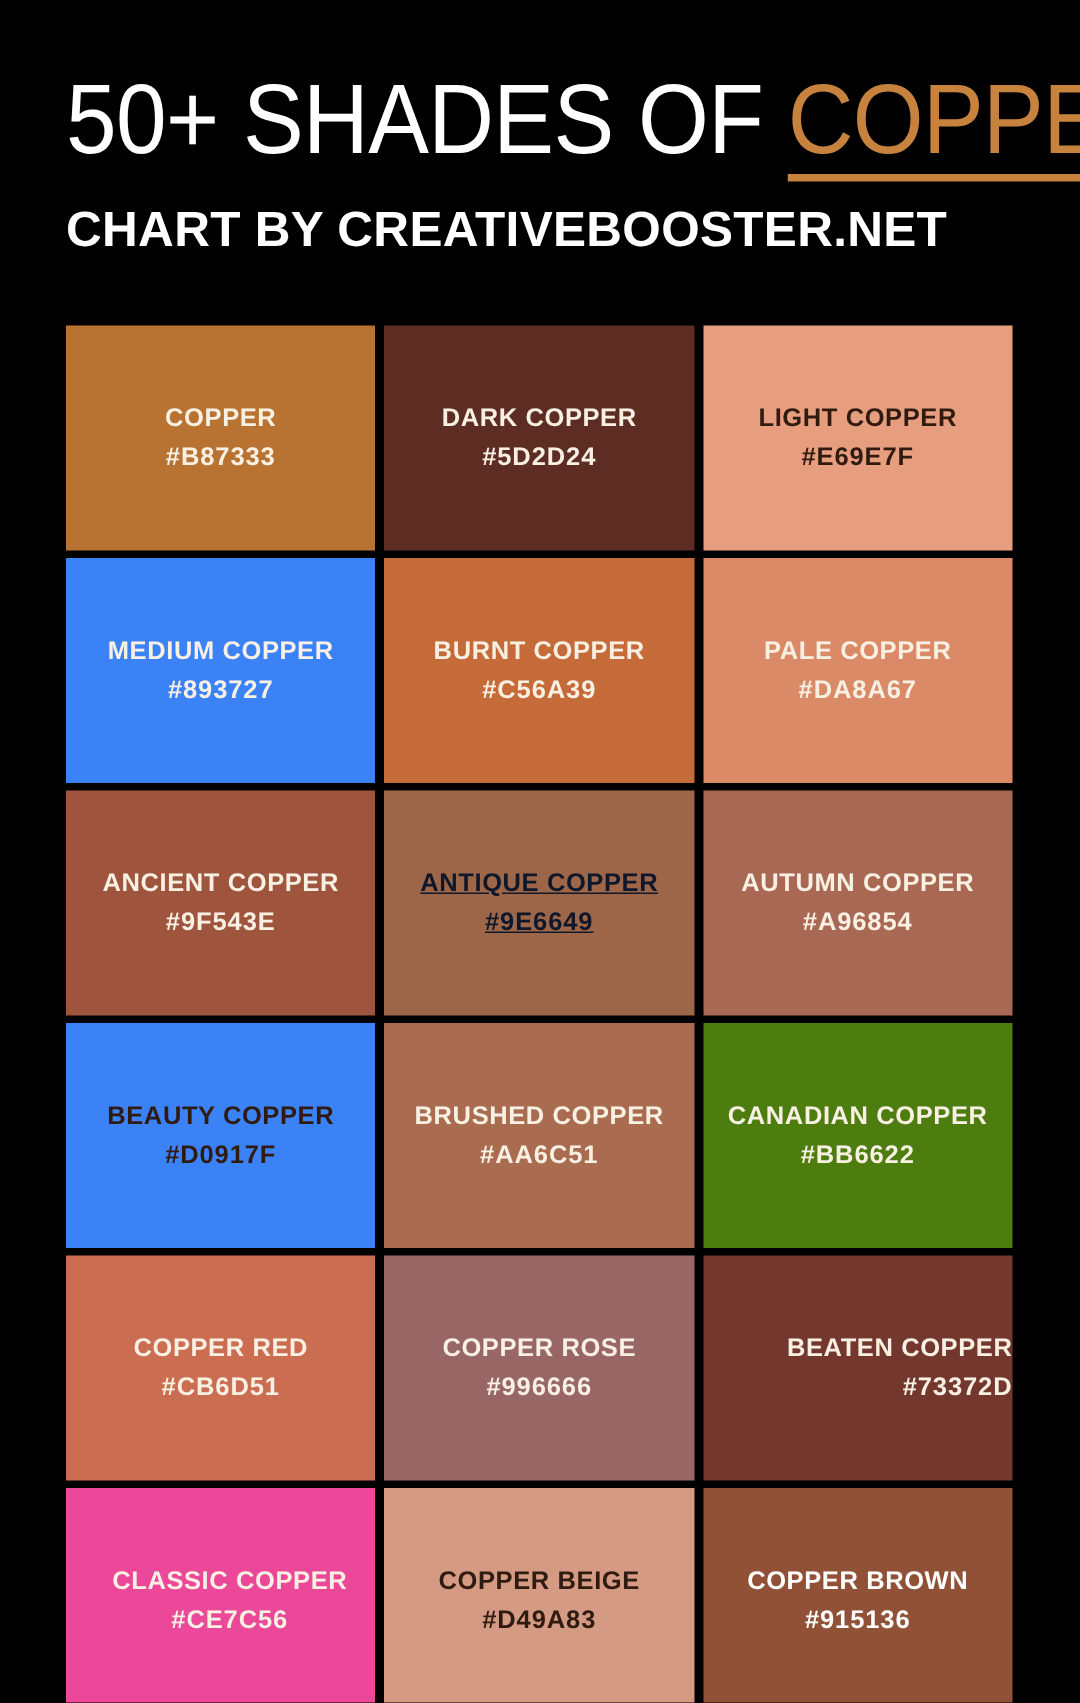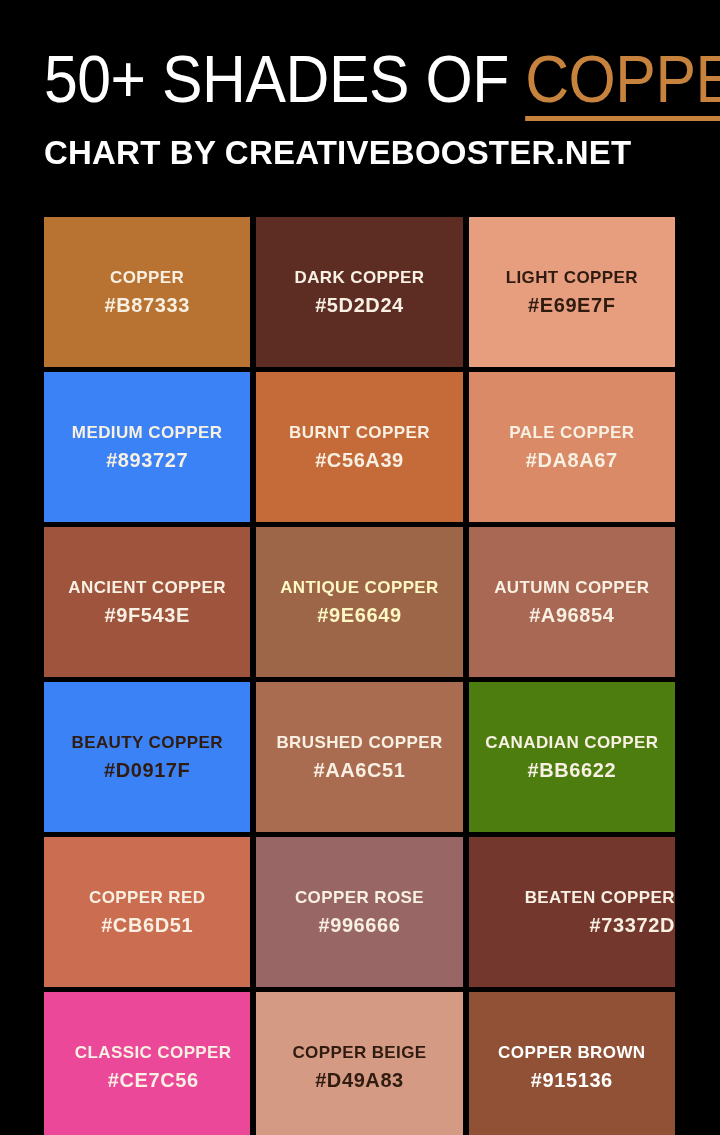--- a/index.html
+++ b/index.html
@@ -55,21 +55,21 @@
     justify-content: center;
     text-align: center;
   }
   .sname {
     font-size: 17px;
     font-weight: 700;
     letter-spacing: 0.4px;
     line-height: 1.2;
   }
   .shex {
-    font-size: 20px;
+    font-size: 17px;
     font-weight: 700;
     letter-spacing: 0.6px;
     line-height: 1.2;
     margin-top: 5px;
   }
 </style>
 </head>
 <body style="background-color: rgb(0, 0, 0);">
 
 <div class="header">
@@ -106,21 +106,21 @@
   </div>
   <div class="cell" style="background-color: rgb(218, 138, 103); color: rgb(248, 240, 226);">
     <div class="sname">PALE COPPER</div>
     <div class="shex">#DA8A67</div>
   </div>
 
   <div class="cell" style="background-color: rgb(159, 84, 62); color: rgb(248, 240, 226);">
     <div class="sname">ANCIENT COPPER</div>
     <div class="shex">#9F543E</div>
   </div>
-  <div class="cell" style="background-color: rgb(158, 102, 73); color: #fef9c3;">
+  <div class="cell" style="background-color: rgb(158, 102, 73); color: #0f172a; text-decoration: underline;">
     <div class="sname">ANTIQUE COPPER</div>
     <div class="shex">#9E6649</div>
   </div>
   <div class="cell" style="background-color: rgb(169, 104, 84); color: rgb(248, 240, 226);">
     <div class="sname">AUTUMN COPPER</div>
     <div class="shex">#A96854</div>
   </div>
 
   <div class="cell" style="background-color: #3b82f6; color: rgb(48, 27, 16);">
     <div class="sname">BEAUTY COPPER</div>

